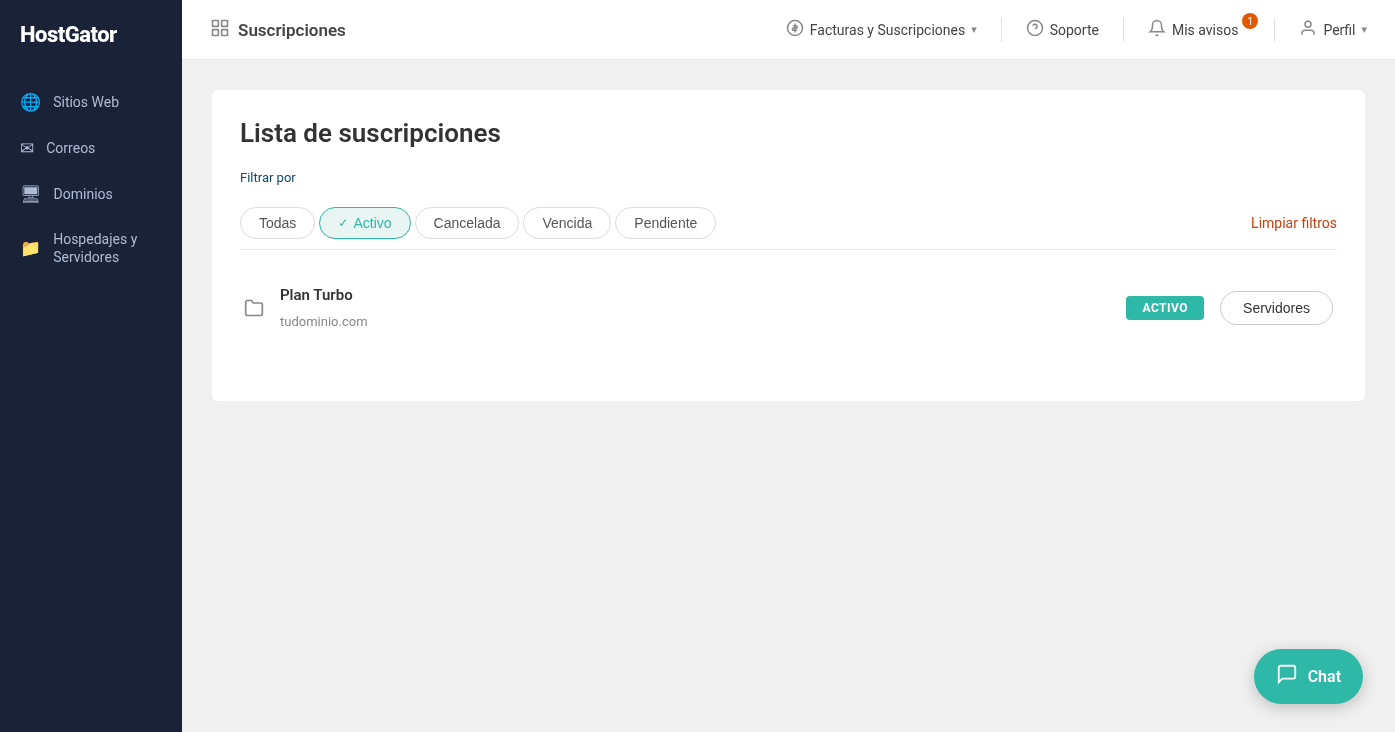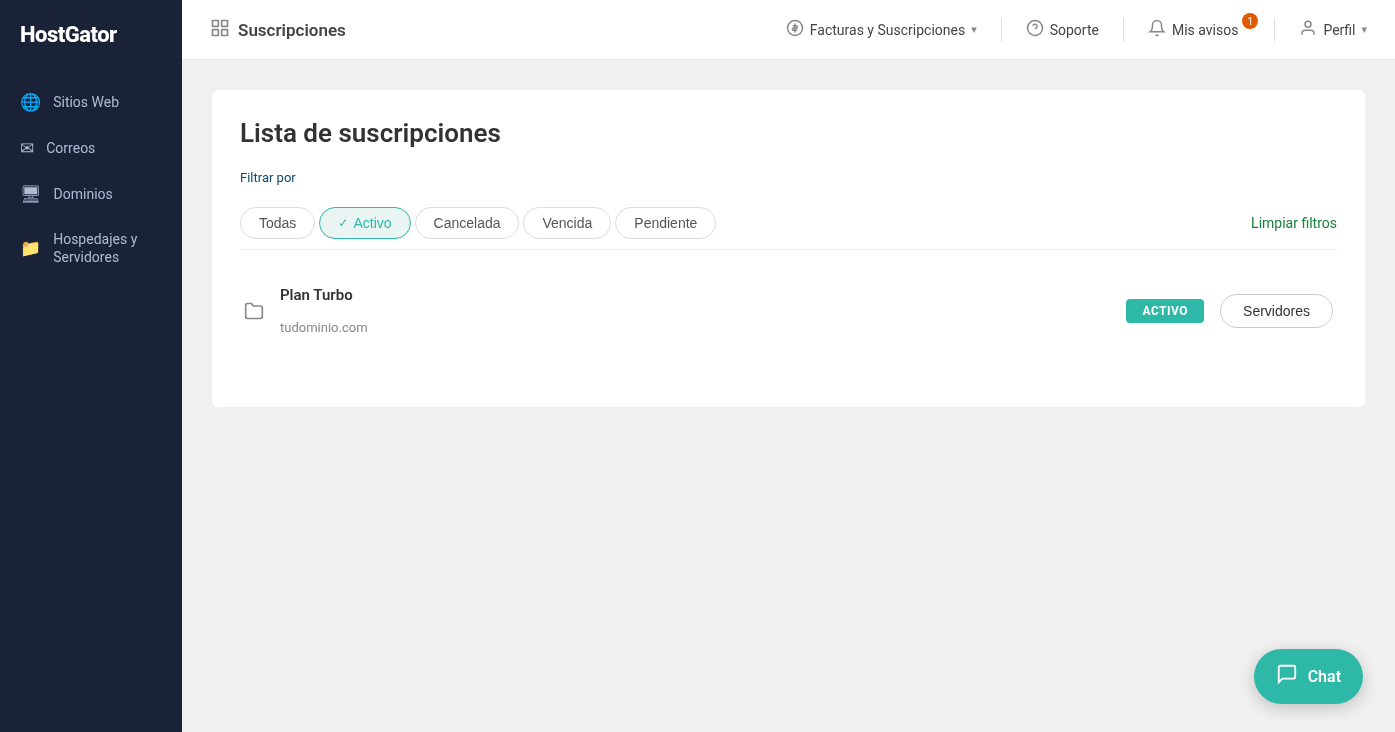--- a/index.html
+++ b/index.html
@@ -172,38 +172,38 @@
       font-size: 14px;
       color: #555;
       background: transparent;
       width: 200px;
     }
     .search-box input::placeholder { color: #aaa; }
     .search-icon { color: #2db8a8; font-size: 16px; }
 
     .clear-filters {
       font-size: 14px;
-      color: #15803d;
+      color: #c2410c;
       cursor: pointer;
       white-space: nowrap;
       text-decoration: none;
     }
 
     
     .subscription-row {
       display: flex;
       align-items: center;
       padding: 36px 4px;
       border-top: 1px solid #eee;
       gap: 16px;
     }
     .sub-icon { color: #888; font-size: 18px; display: flex; align-items: center; }
     .sub-info { flex: 1; }
     .sub-name { font-size: 15px; font-weight: 600; color: #333; }
-    .sub-domain { font-size: 13px; color: #888; margin-top: 16px; }
+    .sub-domain { font-size: 13px; color: #888; margin-top: 10px; }
     .sub-badge {
       background: #2db8a8;
       color: #fff;
       font-size: 12px;
       font-weight: 700;
       padding: 5px 16px;
       border-radius: 4px;
       letter-spacing: 0.5px;
     }
     .sub-actions { display: flex; align-items: center; gap: 10px; }

